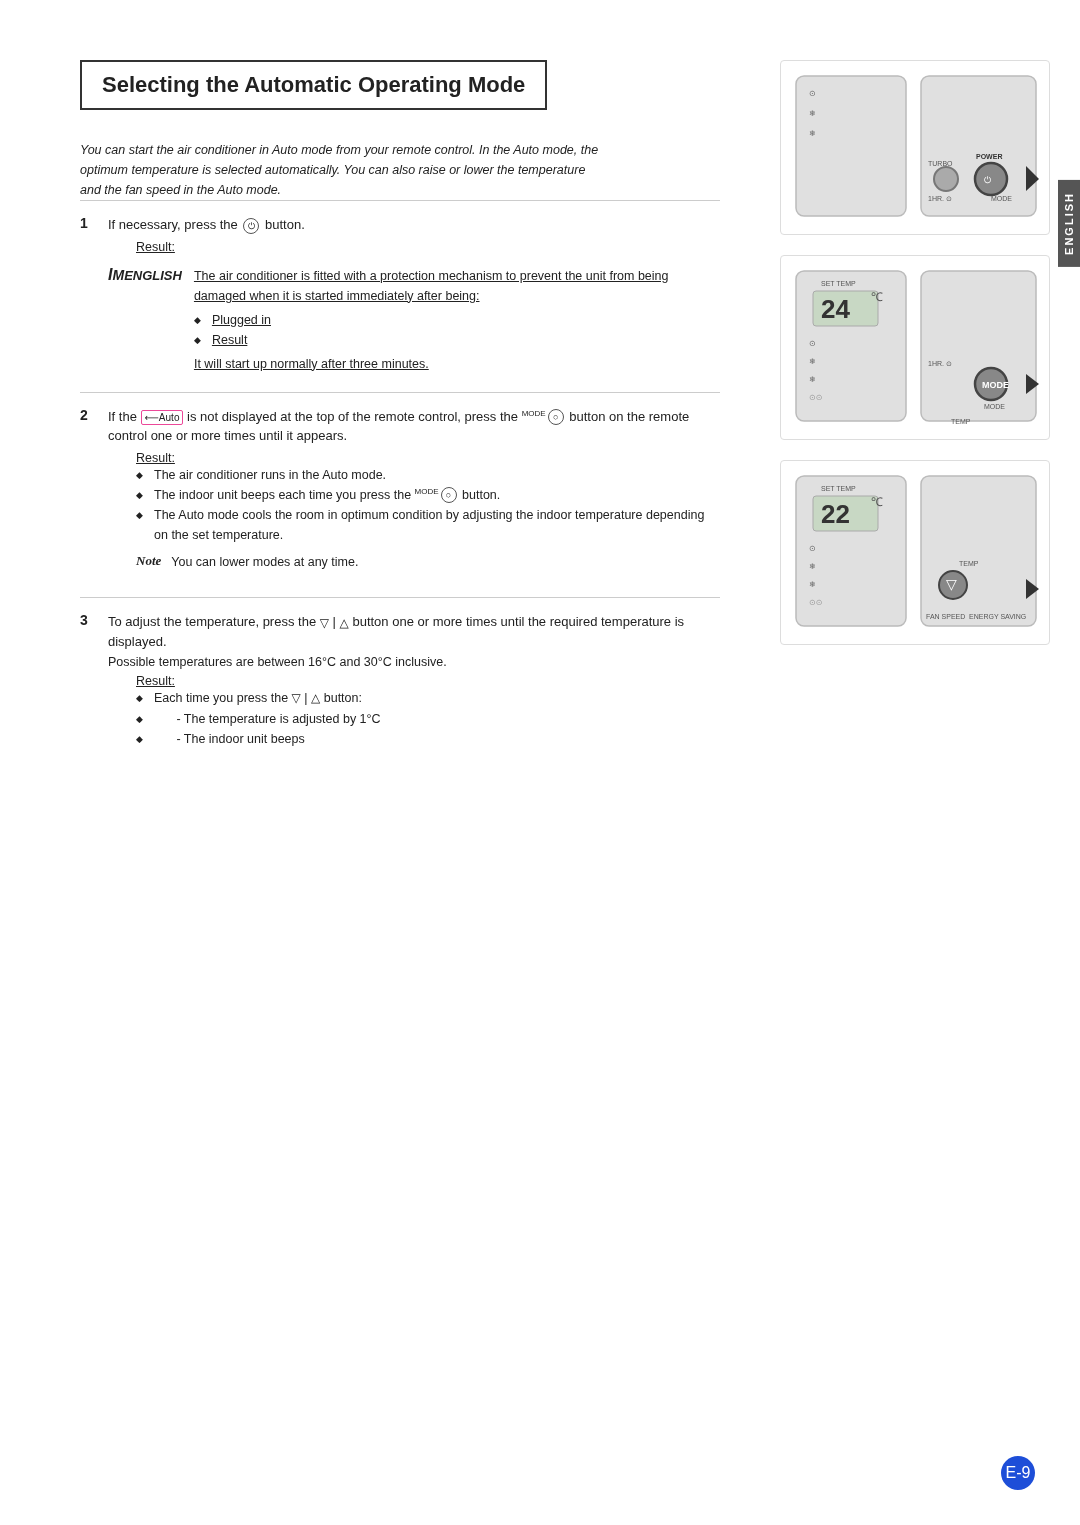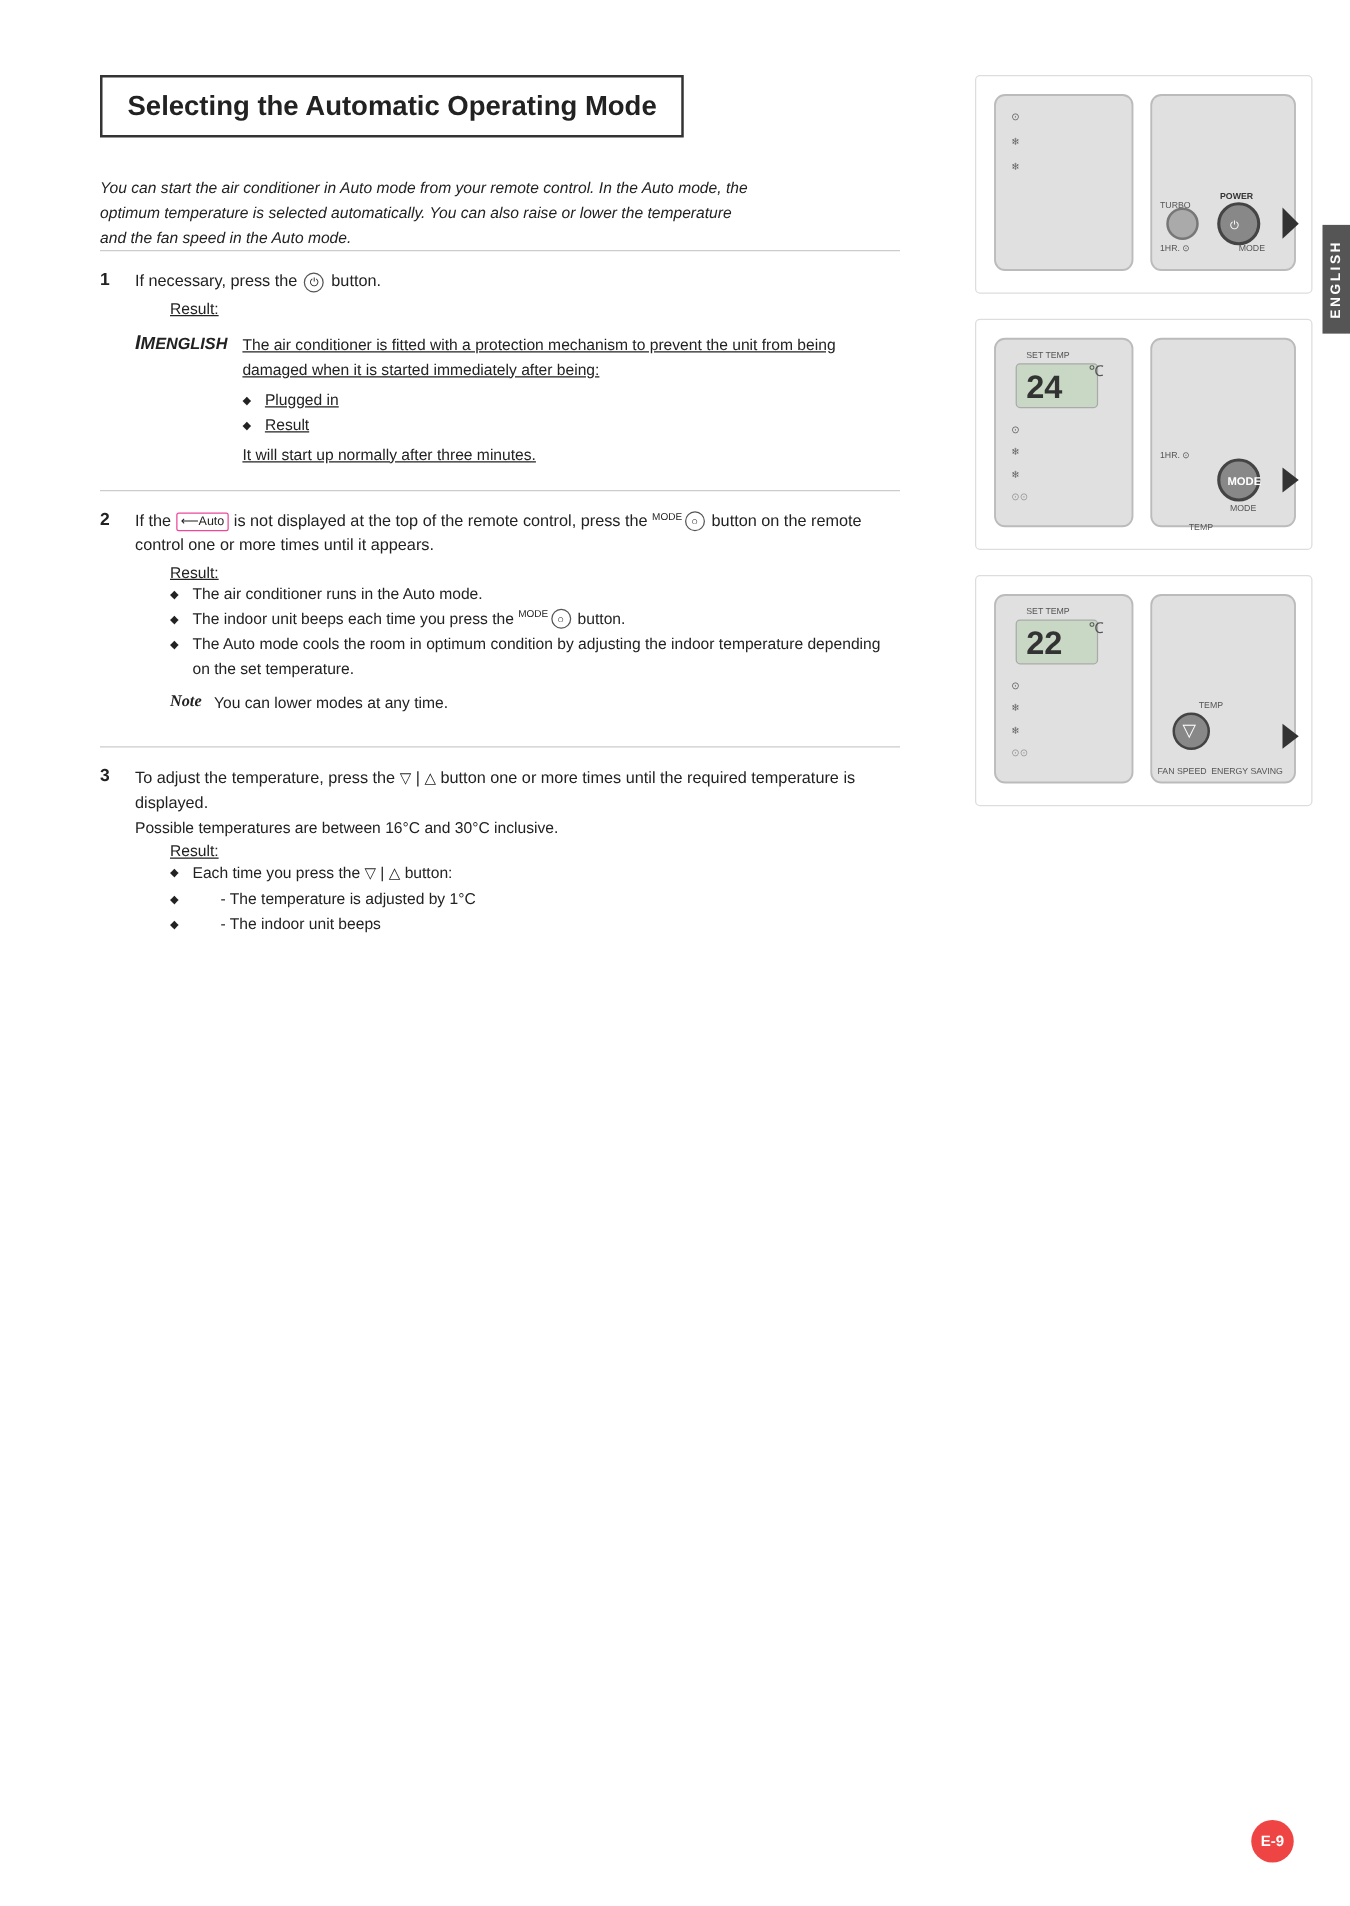--- a/index.html
+++ b/index.html
@@ -384,13 +384,13 @@
         <polygon points="235,108 248,118 235,128" fill="#333"></polygon>
 
         <text x="135" y="148" font-size="7" fill="#555">FAN SPEED</text>
 
         <text x="178" y="148" font-size="7" fill="#555">ENERGY SAVING</text>
       </svg>
     </div>
   </div>
 </div>
 
-<div class="page-number" style="position:absolute;bottom:35px;right:45px;width:34px;height:34px;border-radius:50%;background:#ef4444;color:white;display:flex;align-items:center;justify-content:center;font-size:12px;font-weight:bold;">E-9</div>
+<div class="page-number" style="position:absolute;bottom:35px;right:45px;width:34px;height:34px;border-radius:50%;background:#1d4ed8;color:white;display:flex;align-items:center;justify-content:center;font-size:16px;font-weight:normal;">E-9</div>
 
 </body></html>

